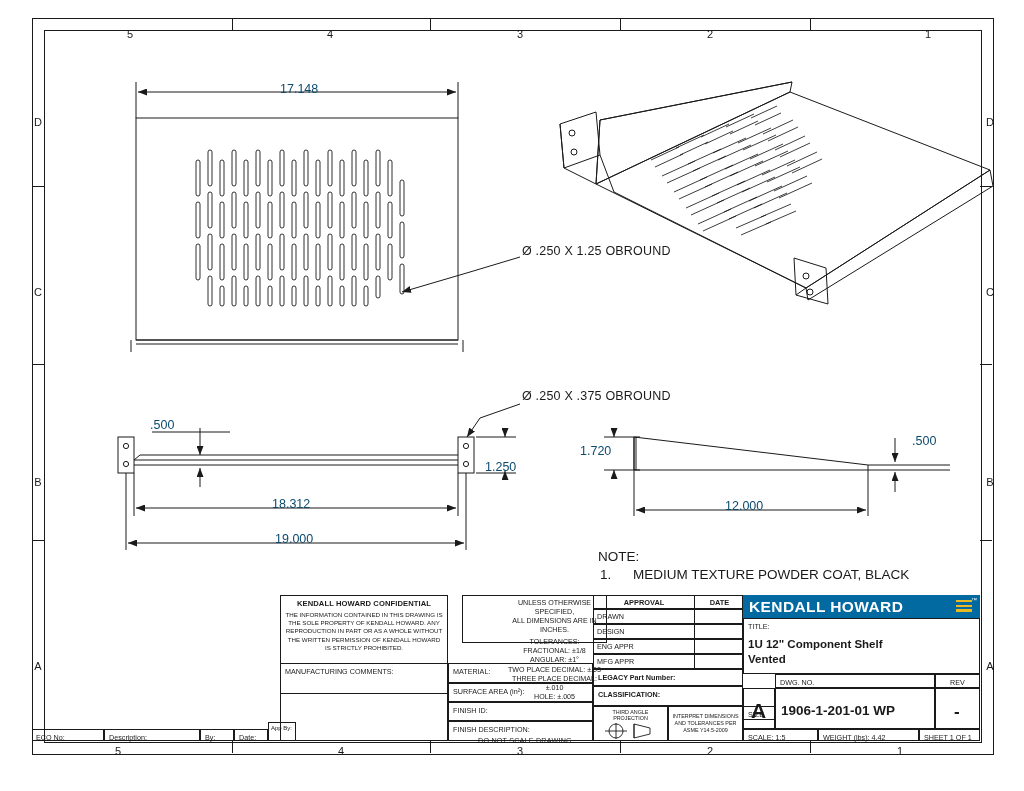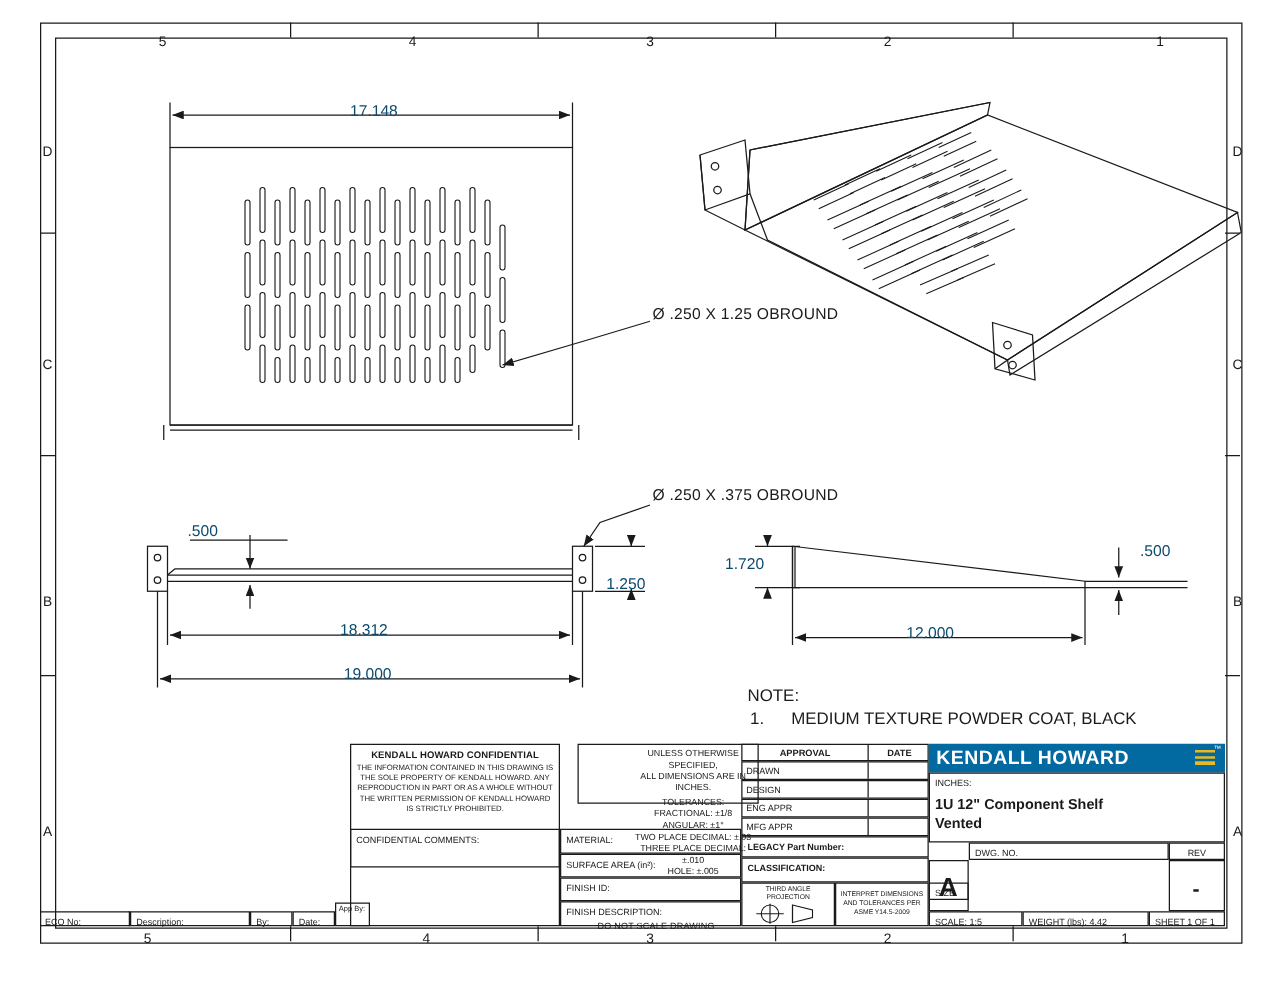--- a/index.html
+++ b/index.html
@@ -475,21 +475,21 @@
 
   <div class="note-title" style="left:598px;top:549px;">NOTE:</div>
   <div class="note-title" style="left:600px;top:567px;">1.</div>
   <div class="note-title" style="left:633px;top:567px;">MEDIUM TEXTURE POWDER COAT, BLACK</div>
 
   <div class="tb tb-pad" style="left:280px;top:595px;width:168px;height:99px;">
     <div class="tb-title">KENDALL HOWARD CONFIDENTIAL</div>
     <div class="tb-center tiny" style="margin-top:2px;line-height:1.35;">THE INFORMATION CONTAINED IN THIS DRAWING IS THE SOLE PROPERTY OF KENDALL HOWARD.  ANY REPRODUCTION IN PART OR AS A WHOLE WITHOUT THE WRITTEN PERMISSION OF KENDALL HOWARD IS STRICTLY PROHIBITED.</div>
   </div>
   <div class="tb tb-pad" style="left:280px;top:663px;width:168px;height:78px;">
-    <div class="tb-label">CONFIDENTIAL COMMENTS:</div>
+    <div class="tb-label">MANUFACTURING COMMENTS:</div>
   </div>
 
   <div class="tb tb-pad tb-center" style="left:462px;top:595px;width:145px;height:48px;padding-left:44px;">
     <div style="font-size:7.1px;">UNLESS OTHERWISE SPECIFIED,</div>
     <div style="font-size:7.1px;">ALL DIMENSIONS ARE IN INCHES.</div>
     <div style="margin-top:3px;font-size:7.1px;">TOLERANCES:</div>
     <div style="font-size:7.1px;">FRACTIONAL: ±1/8</div>
     <div style="font-size:7.1px;">ANGULAR: ±1°</div>
     <div style="font-size:7.1px;">TWO PLACE DECIMAL: ±.03</div>
     <div style="font-size:7.1px;">THREE PLACE DECIMAL: ±.010</div>
@@ -561,40 +561,43 @@
     <div class="brandtext">KENDALL HOWARD</div>
     <div class="brand-bars">
         <i></i>
         <i></i>
         <i></i>
       </div>
     <div class="brand-tm">™</div>
   </div>
 
   <div class="tb tb-pad" style="left:743px;top:618px;width:237px;height:56px;">
-    <div class="tb-label">INCHES:</div>
+    <div class="tb-label">TITLE:</div>
     <div style="font-size:11.5px;font-weight:bold;margin-top:6px;line-height:1.25;">
       <div>1U 12" Component Shelf</div>
       <div>Vented</div>
     </div>
   </div>
 
   <div class="tb tb-pad" style="left:743px;top:706px;width:32px;height:14px;">
     <span class="tb-label">SIZE</span>
   </div>
   <div class="tb tb-pad" style="left:775px;top:674px;width:160px;height:14px;">
     <span class="tb-label">DWG.  NO.</span>
   </div>
   <div class="tb tb-pad tb-center" style="left:935px;top:674px;width:45px;height:14px;">
     <span class="tb-label">REV</span>
   </div>
 
   <div class="tb" style="left:743px;top:688px;width:32px;height:41px;">
     <div class="big-a" style="position:absolute;left:7px;top:11px;">A</div>
   </div>
+  <div class="tb" style="left:775px;top:688px;width:160px;height:41px;">
+    <div class="partno" style="position:absolute;left:5px;top:13px;">1906-1-201-01 WP</div>
+  </div>
   <div class="tb" style="left:935px;top:688px;width:45px;height:41px;">
     <div class="dash" style="position:absolute;left:18px;top:14px;">-</div>
   </div>
 
   <div class="tb tb-pad" style="left:743px;top:729px;width:75px;height:12px;">
     <span style="font-size:7.2px;">SCALE: 1:5</span>
   </div>
   <div class="tb tb-pad" style="left:818px;top:729px;width:101px;height:12px;">
     <span style="font-size:7.2px;">WEIGHT (lbs): 4.42</span>
   </div>

